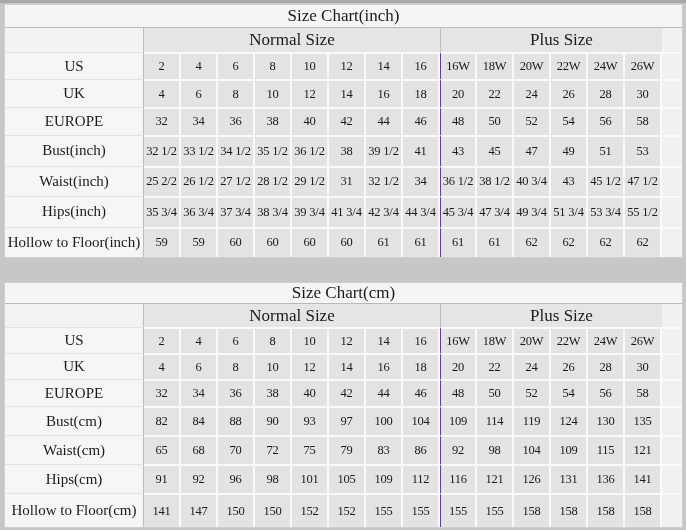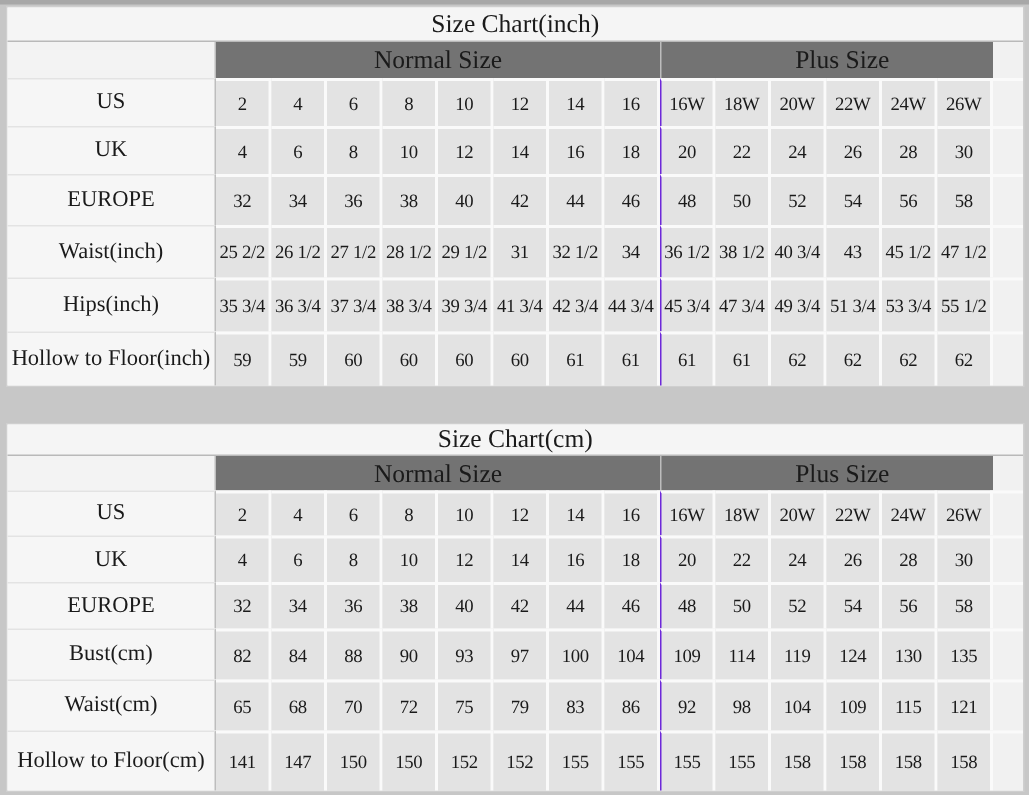--- a/index.html
+++ b/index.html
@@ -52,21 +52,21 @@
   td.title {
     background: #f5f5f5;
     border-bottom: 1px solid #b9b9b9;
     font-size: 17px;
   }
   td.gh-label {
     background: #f3f3f3;
     border-right: 1px solid #bdbdbd;
   }
   td.gh {
-    background: #737373;
+    background: #e5e5e5;
     font-size: 17px;
   }
   td.gh.plus { border-left: 1px solid #bdbdbd; padding-left: 20px; }
 
   td.rowlabel {
     background: #f6f6f6;
     border-right: 1px solid #bdbdbd;
     border-top: 1px solid #e3e3e3;
     font-size: 15px;
     white-space: nowrap;
@@ -152,20 +152,38 @@
           <td class="cell">44</td>
           <td class="cell">46</td>
           <td class="cell plus-first">48</td>
           <td class="cell">50</td>
           <td class="cell">52</td>
           <td class="cell">54</td>
           <td class="cell">56</td>
           <td class="cell">58</td>
           <td class="filler"></td>
         </tr>
+        <tr class="r4">
+          <td class="rowlabel">Bust(inch)</td>
+          <td class="cell">32 1/2</td>
+          <td class="cell">33 1/2</td>
+          <td class="cell">34 1/2</td>
+          <td class="cell">35 1/2</td>
+          <td class="cell">36 1/2</td>
+          <td class="cell">38</td>
+          <td class="cell">39 1/2</td>
+          <td class="cell">41</td>
+          <td class="cell plus-first">43</td>
+          <td class="cell">45</td>
+          <td class="cell">47</td>
+          <td class="cell">49</td>
+          <td class="cell">51</td>
+          <td class="cell">53</td>
+          <td class="filler"></td>
+        </tr>
         <tr class="r5">
           <td class="rowlabel">Waist(inch)</td>
           <td class="cell">25 2/2</td>
           <td class="cell">26 1/2</td>
           <td class="cell">27 1/2</td>
           <td class="cell">28 1/2</td>
           <td class="cell">29 1/2</td>
           <td class="cell">31</td>
           <td class="cell">32 1/2</td>
           <td class="cell">34</td>
@@ -319,20 +337,38 @@
           <td class="cell">83</td>
           <td class="cell">86</td>
           <td class="cell plus-first">92</td>
           <td class="cell">98</td>
           <td class="cell">104</td>
           <td class="cell">109</td>
           <td class="cell">115</td>
           <td class="cell">121</td>
           <td class="filler"></td>
         </tr>
+        <tr class="r6">
+          <td class="rowlabel">Hips(cm)</td>
+          <td class="cell">91</td>
+          <td class="cell">92</td>
+          <td class="cell">96</td>
+          <td class="cell">98</td>
+          <td class="cell">101</td>
+          <td class="cell">105</td>
+          <td class="cell">109</td>
+          <td class="cell">112</td>
+          <td class="cell plus-first">116</td>
+          <td class="cell">121</td>
+          <td class="cell">126</td>
+          <td class="cell">131</td>
+          <td class="cell">136</td>
+          <td class="cell">141</td>
+          <td class="filler"></td>
+        </tr>
         <tr class="r7">
           <td class="rowlabel">Hollow to Floor(cm)</td>
           <td class="cell">141</td>
           <td class="cell">147</td>
           <td class="cell">150</td>
           <td class="cell">150</td>
           <td class="cell">152</td>
           <td class="cell">152</td>
           <td class="cell">155</td>
           <td class="cell">155</td>

